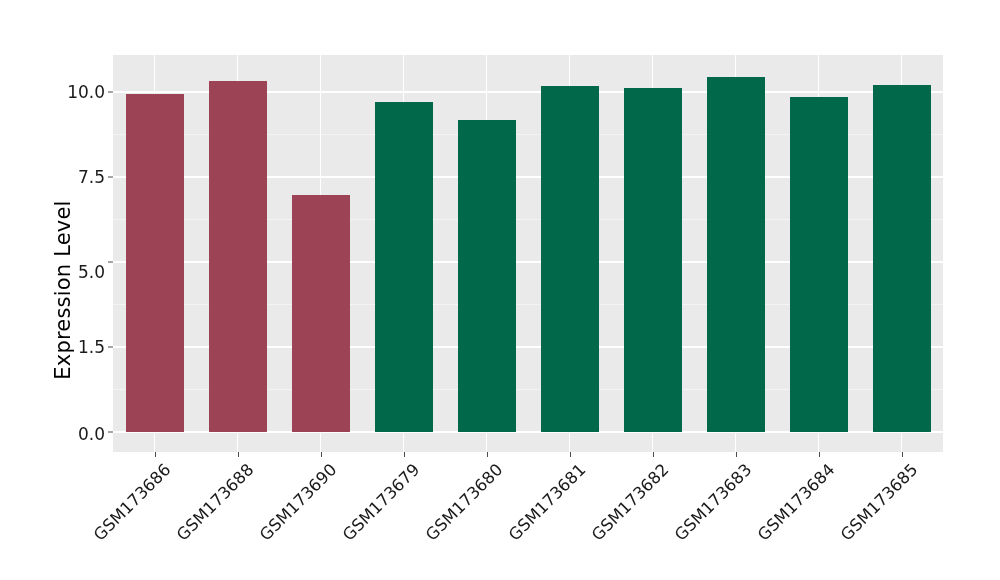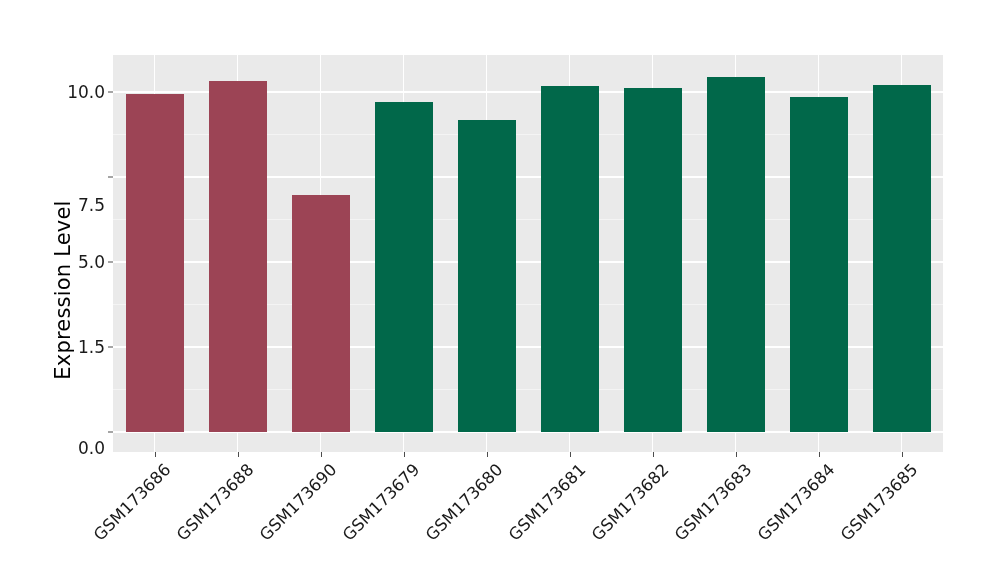--- a/index.html
+++ b/index.html
@@ -109,27 +109,27 @@
   }
 </style>
 </head>
 <body>
 
 <div id="plot-root">
 
   <div id="y-axis-title">Expression Level</div>
 
   <div id="y-axis">
-      <div class="y-tick-label" style="right: 895px; top: 448px; text-align: right;">0.0</div>
+      <div class="y-tick-label" style="right: 895px; top: 434px; text-align: right;">0.0</div>
       <div class="y-tick-mark" style="left: 108px; top: 432px;"></div>
       <div class="y-tick-label" style="right: 895px; top: 347px;">1.5</div>
       <div class="y-tick-mark" style="left: 108px; top: 347px;"></div>
-      <div class="y-tick-label" style="right: 895px; top: 262px;">5.0</div>
+      <div class="y-tick-label" style="right: 895px; top: 272px;">5.0</div>
       <div class="y-tick-mark" style="left: 108px; top: 262px;"></div>
-      <div class="y-tick-label" style="right: 895px; top: 177px; margin-top: 28px;">7.5</div>
+      <div class="y-tick-label" style="right: 895px; top: 177px;">7.5</div>
       <div class="y-tick-mark" style="left: 108px; top: 177px;"></div>
       <div class="y-tick-label" style="right: 895px; top: 92px;">10.0</div>
       <div class="y-tick-mark" style="left: 108px; top: 92px;"></div>
     </div>
 
   <div id="panel">
     <div id="gridlines">
         <div class="gridline-major" style="top: 376.2px;"></div>
         <div class="gridline-major" style="top: 291.2px;"></div>
         <div class="gridline-major" style="top: 206.2px;"></div>

